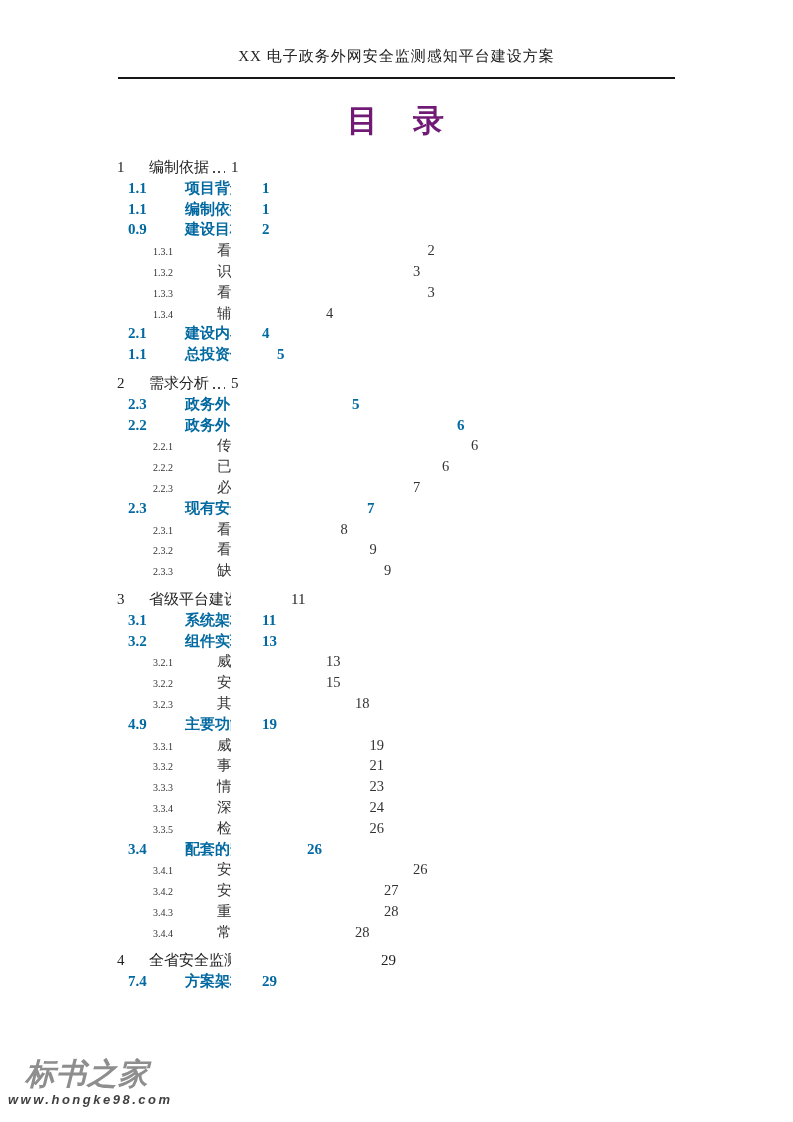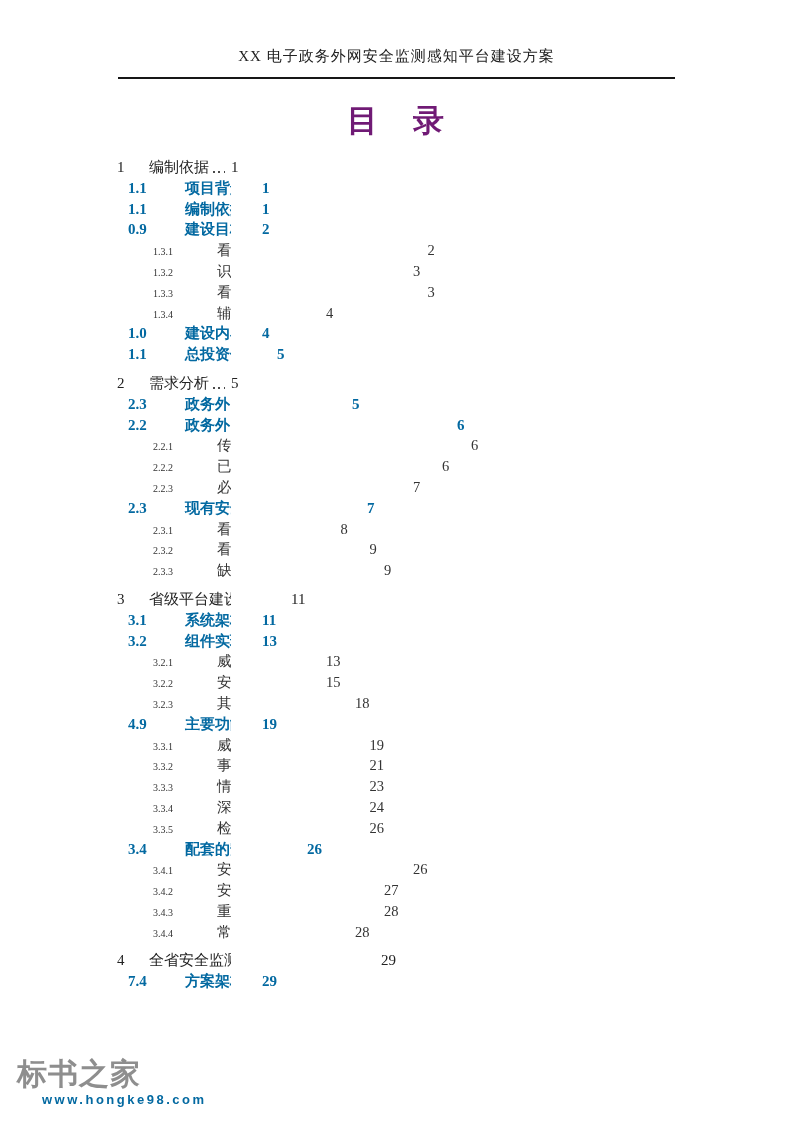--- a/index.html
+++ b/index.html
@@ -95,23 +95,24 @@
   .lvl3 .label { font-family: "Liberation Sans", "DejaVu Sans", sans-serif; }
   .lvl3 .num { width: 64px; font-size: 10px; }
   .lvl3 .leader {
     height: 2px; margin: 0 6px 5px 4px;
     background: repeating-linear-gradient(to right, #4a4a4a 0 1.7px, transparent 1.7px 5.4px);
   }
 
   
   .watermark {
     position: absolute;
-    left: 0;
+    left: 8px;
     top: 1058px;
     user-select: none;
+    font-style: italic;
   }
   .wm-name {
     padding-left: 17px;
     font-family: "Liberation Sans", "DejaVu Sans", sans-serif;
     font-weight: 700;
     font-size: 30px;
     line-height: 32px;
     letter-spacing: 1px;
   }
   .wm-url {
@@ -178,21 +179,21 @@
     <span class="leader"></span>
     <span class="page">3</span>
   </div>
       <div class="toc-row lvl3">
     <span class="num">1.3.4</span>
     <span class="label">辅助分析决策</span>
     <span class="leader"></span>
     <span class="page">4</span>
   </div>
       <div class="toc-row lvl2">
-    <span class="num">1.0</span>
+    <span class="num">2.1</span>
     <span class="label">建设内容</span>
     <span class="leader"></span>
     <span class="page">4</span>
   </div>
       <div class="toc-row lvl2">
     <span class="num">1.1</span>
     <span class="label">总投资估算</span>
     <span class="leader"></span>
     <span class="page">5</span>
   </div>
@@ -367,16 +368,16 @@
       <div class="toc-row lvl2">
     <span class="num">7.4</span>
     <span class="label">方案架构</span>
     <span class="leader"></span>
     <span class="page">29</span>
   </div>
     </div>
 
   <div class="watermark">
     <div class="wm-name" style="color: rgb(142, 142, 142);">标书之家</div>
-    <div class="wm-url" style="color: #0369a1; margin-left: 42px;">www.hongke98.com</div>
+    <div class="wm-url" style="color: #404040;">www.hongke98.com</div>
   </div>
 
 </div>
 
 </body></html>

